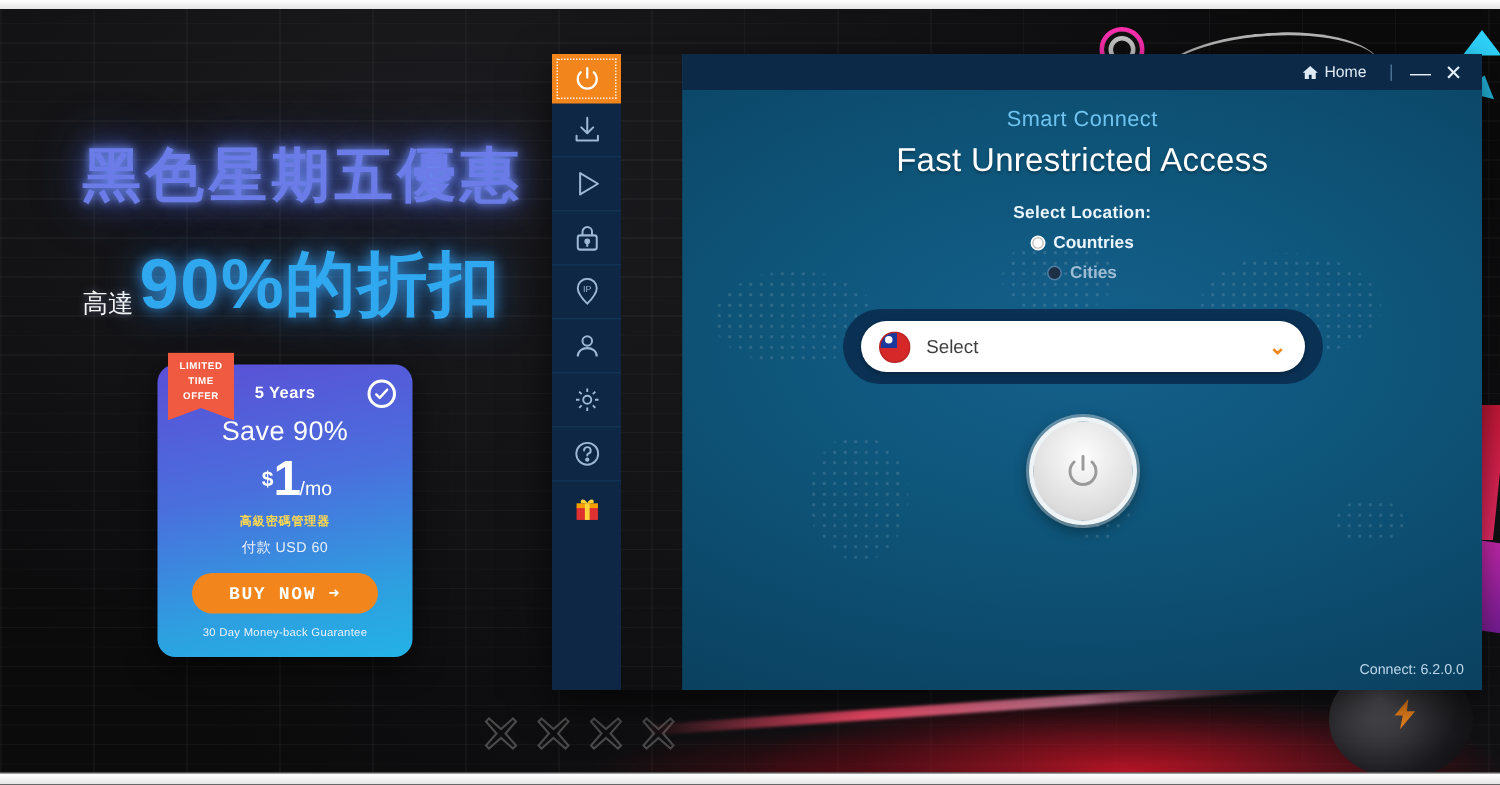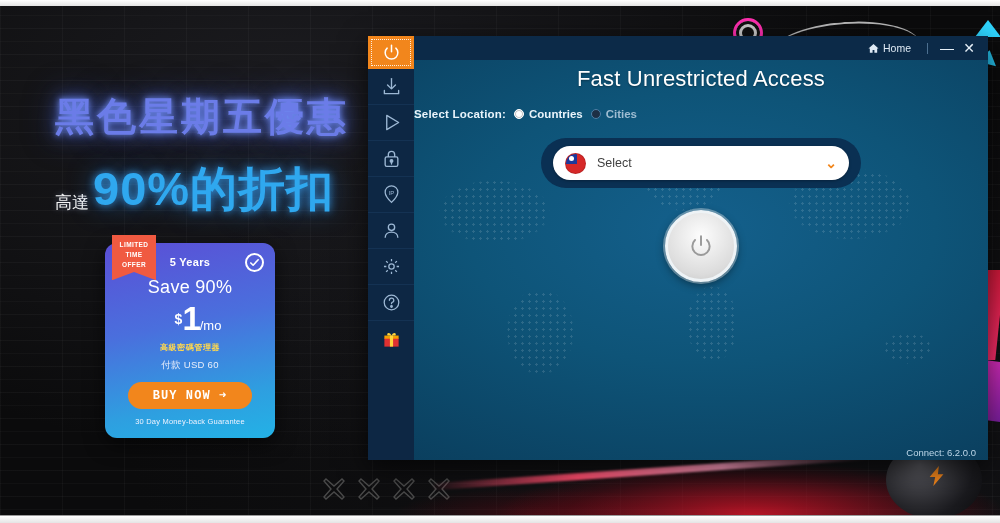--- a/index.html
+++ b/index.html
@@ -153,21 +153,21 @@
   .car-ball{
     position:absolute; right:18px; bottom:4px; width:96px; height:78px;
     border-radius:50%;
     background:radial-gradient(circle at 35% 30%, #5a5a60, #1a1a1e 65%, #0b0b0d);
   }
   .bolt{ position:absolute; right:52px; bottom:30px; width:22px; height:34px; color:#f2861c;}
 
   
   .app {
     position:absolute; left:368px; top:36px; width:620px; height:424px;
-    display:flex; box-shadow:0 8px 26px rgba(0,0,0,0.65);
+    display:flex; box-shadow:0 8px 26px rgba(0,0,0,0.65);gap:41px;
   }
   .app-side{
     width:46px; background:#0d2744; display:flex; flex-direction:column; align-items:center;
   }
   .side-btn{
     width:46px; height:36px; display:flex; align-items:center; justify-content:center;
     border-bottom:1px solid #143253; color:#9db8d4; cursor:pointer;
   }
   .side-btn svg{ width:19px; height:19px; }
   .side-btn.power{
@@ -220,21 +220,21 @@
 
   .smart-connect{
     text-align:center; padding-top:12px; font-size:14.5px; color:#6fc3ef; letter-spacing:0.3px;
   }
   .headline{
     text-align:center; margin-top:6px; font-size:22px; color:#fff; font-weight:normal;
     letter-spacing:0.2px; text-shadow:0 1px 2px rgba(0,0,0,0.35);
   }
   .select-row{
     display:flex; align-items:center; justify-content:flex-start; gap:8px; margin-top:16px;
-    font-size:11.5px; color:#eaf4fb;
+    font-size:11.5px; color:#eaf4fb;flex-direction:column;
   }
   .select-label{ font-weight:bold; letter-spacing:0.2px; }
   .radio-opt{ display:flex; align-items:center; gap:5px; cursor:pointer; font-weight:bold; }
   .radio{
     width:10px; height:10px; border-radius:50%;
     background:#1d2f45; border:1px solid #4d7ea5;
   }
   .radio.on{ background:#fff; border-color:#fff; box-shadow:0 0 0 1px rgba(0,0,0,0.25) inset; }
   .radio-opt.off{ color:#9fbdd2; }
 
@@ -420,20 +420,21 @@
         </div>
         <div class="tb-sep"></div>
         <div class="tb-btn">—</div>
         <div class="tb-btn">✕</div>
       </div>
 
       <div class="app-main">
         <div class="worldmap"></div>
         <div class="app-content">
 
+          <div class="smart-connect">Smart Connect</div>
           <div class="headline">Fast Unrestricted Access</div>
 
           <div class="select-row">
             <span class="select-label">Select Location:</span>
             <span class="radio-opt">
               <span class="radio on"></span>
               <span>Countries</span>
             </span>
             <span class="radio-opt off">
               <span class="radio"></span>

